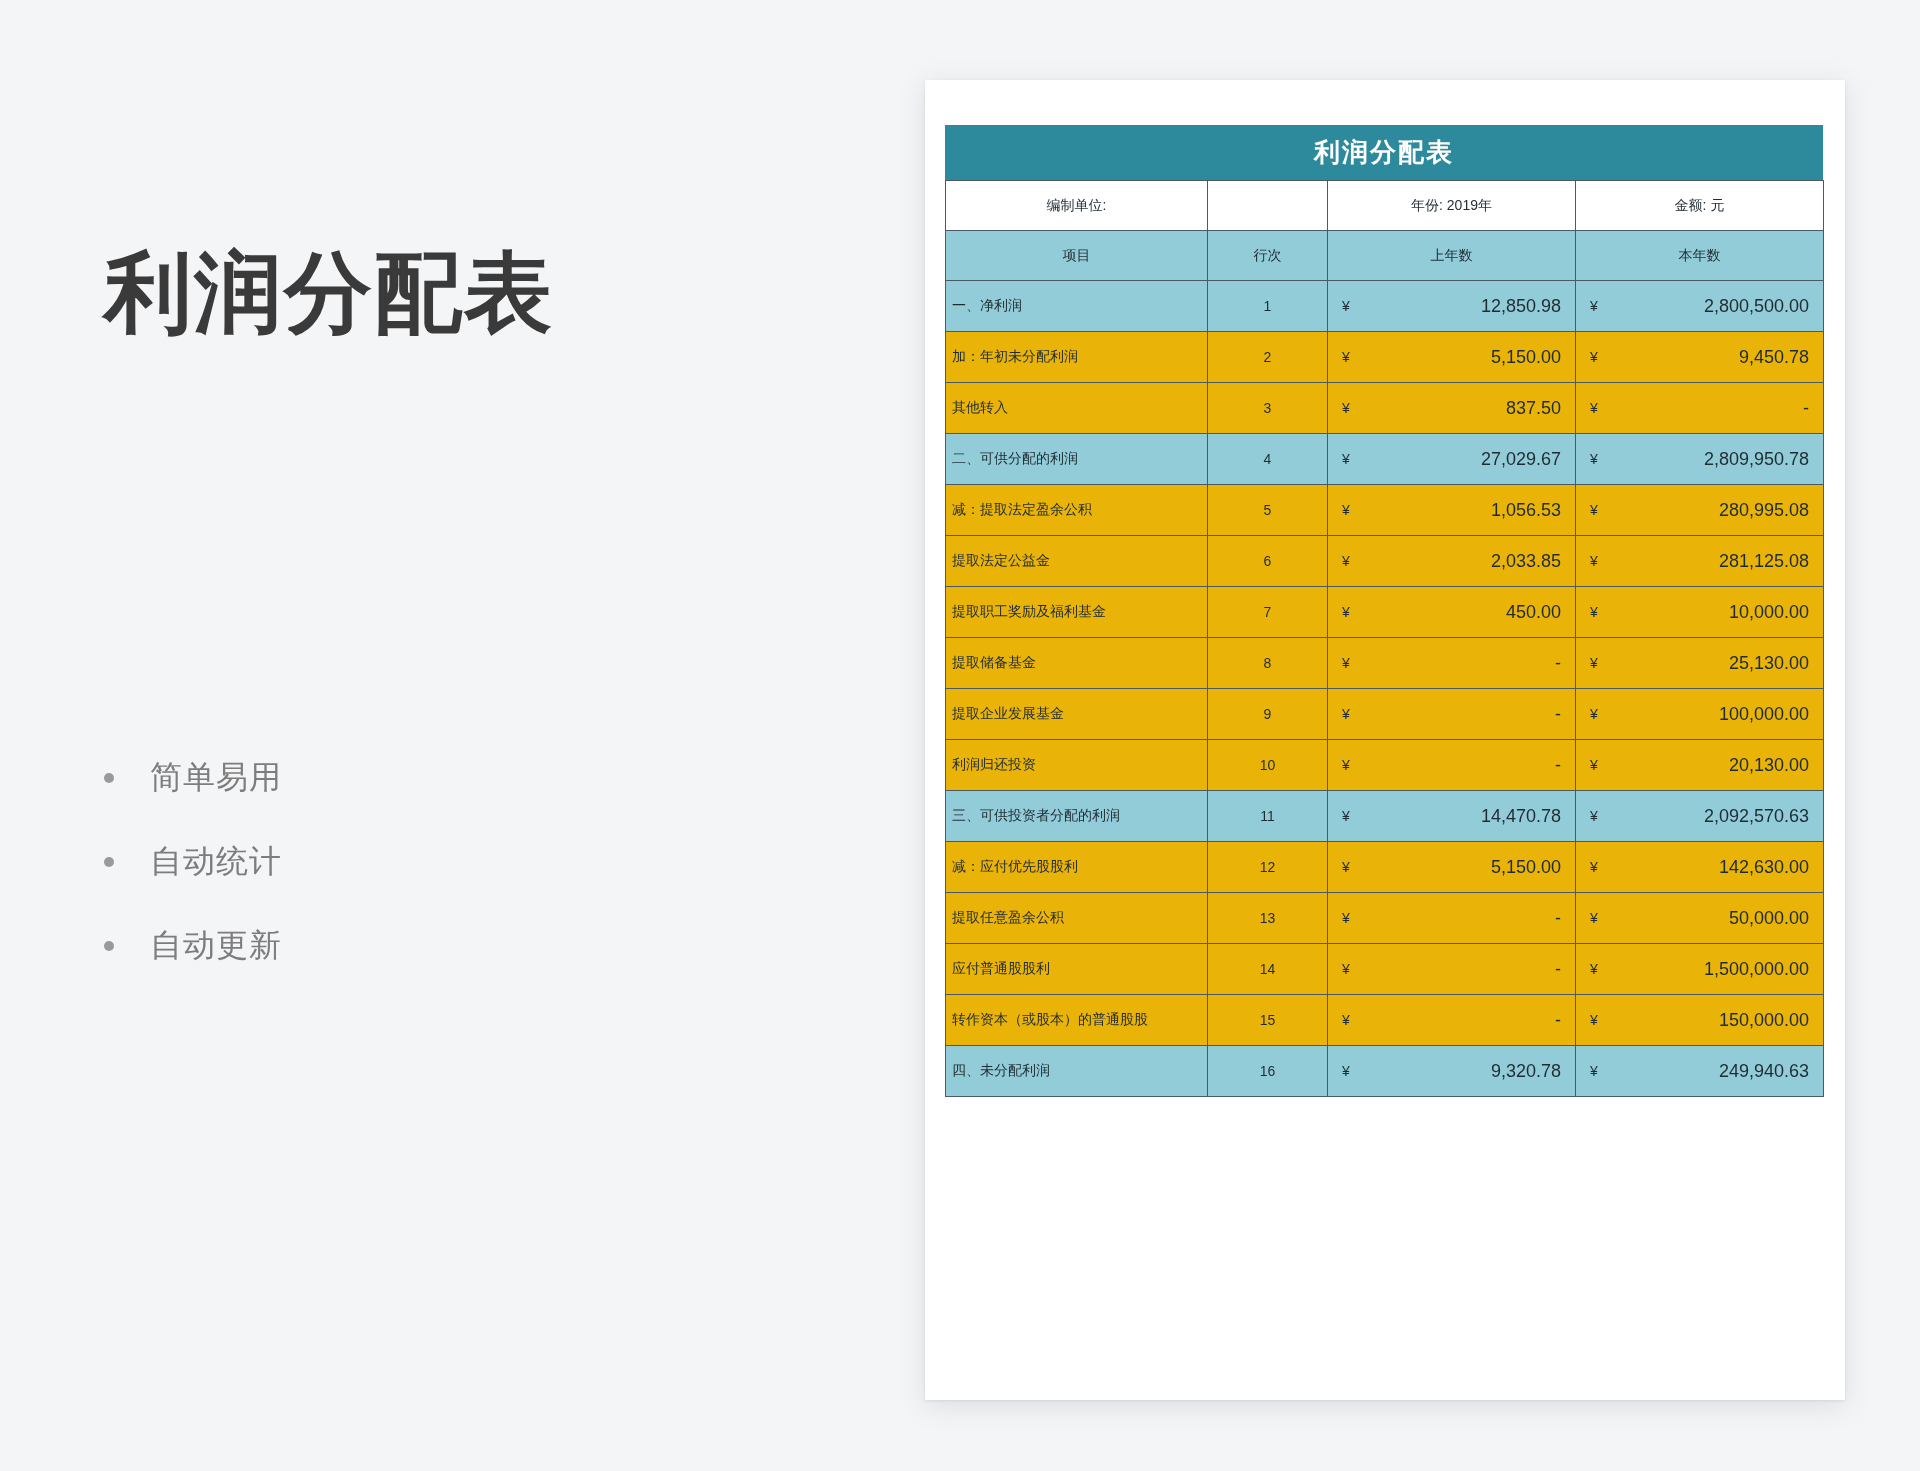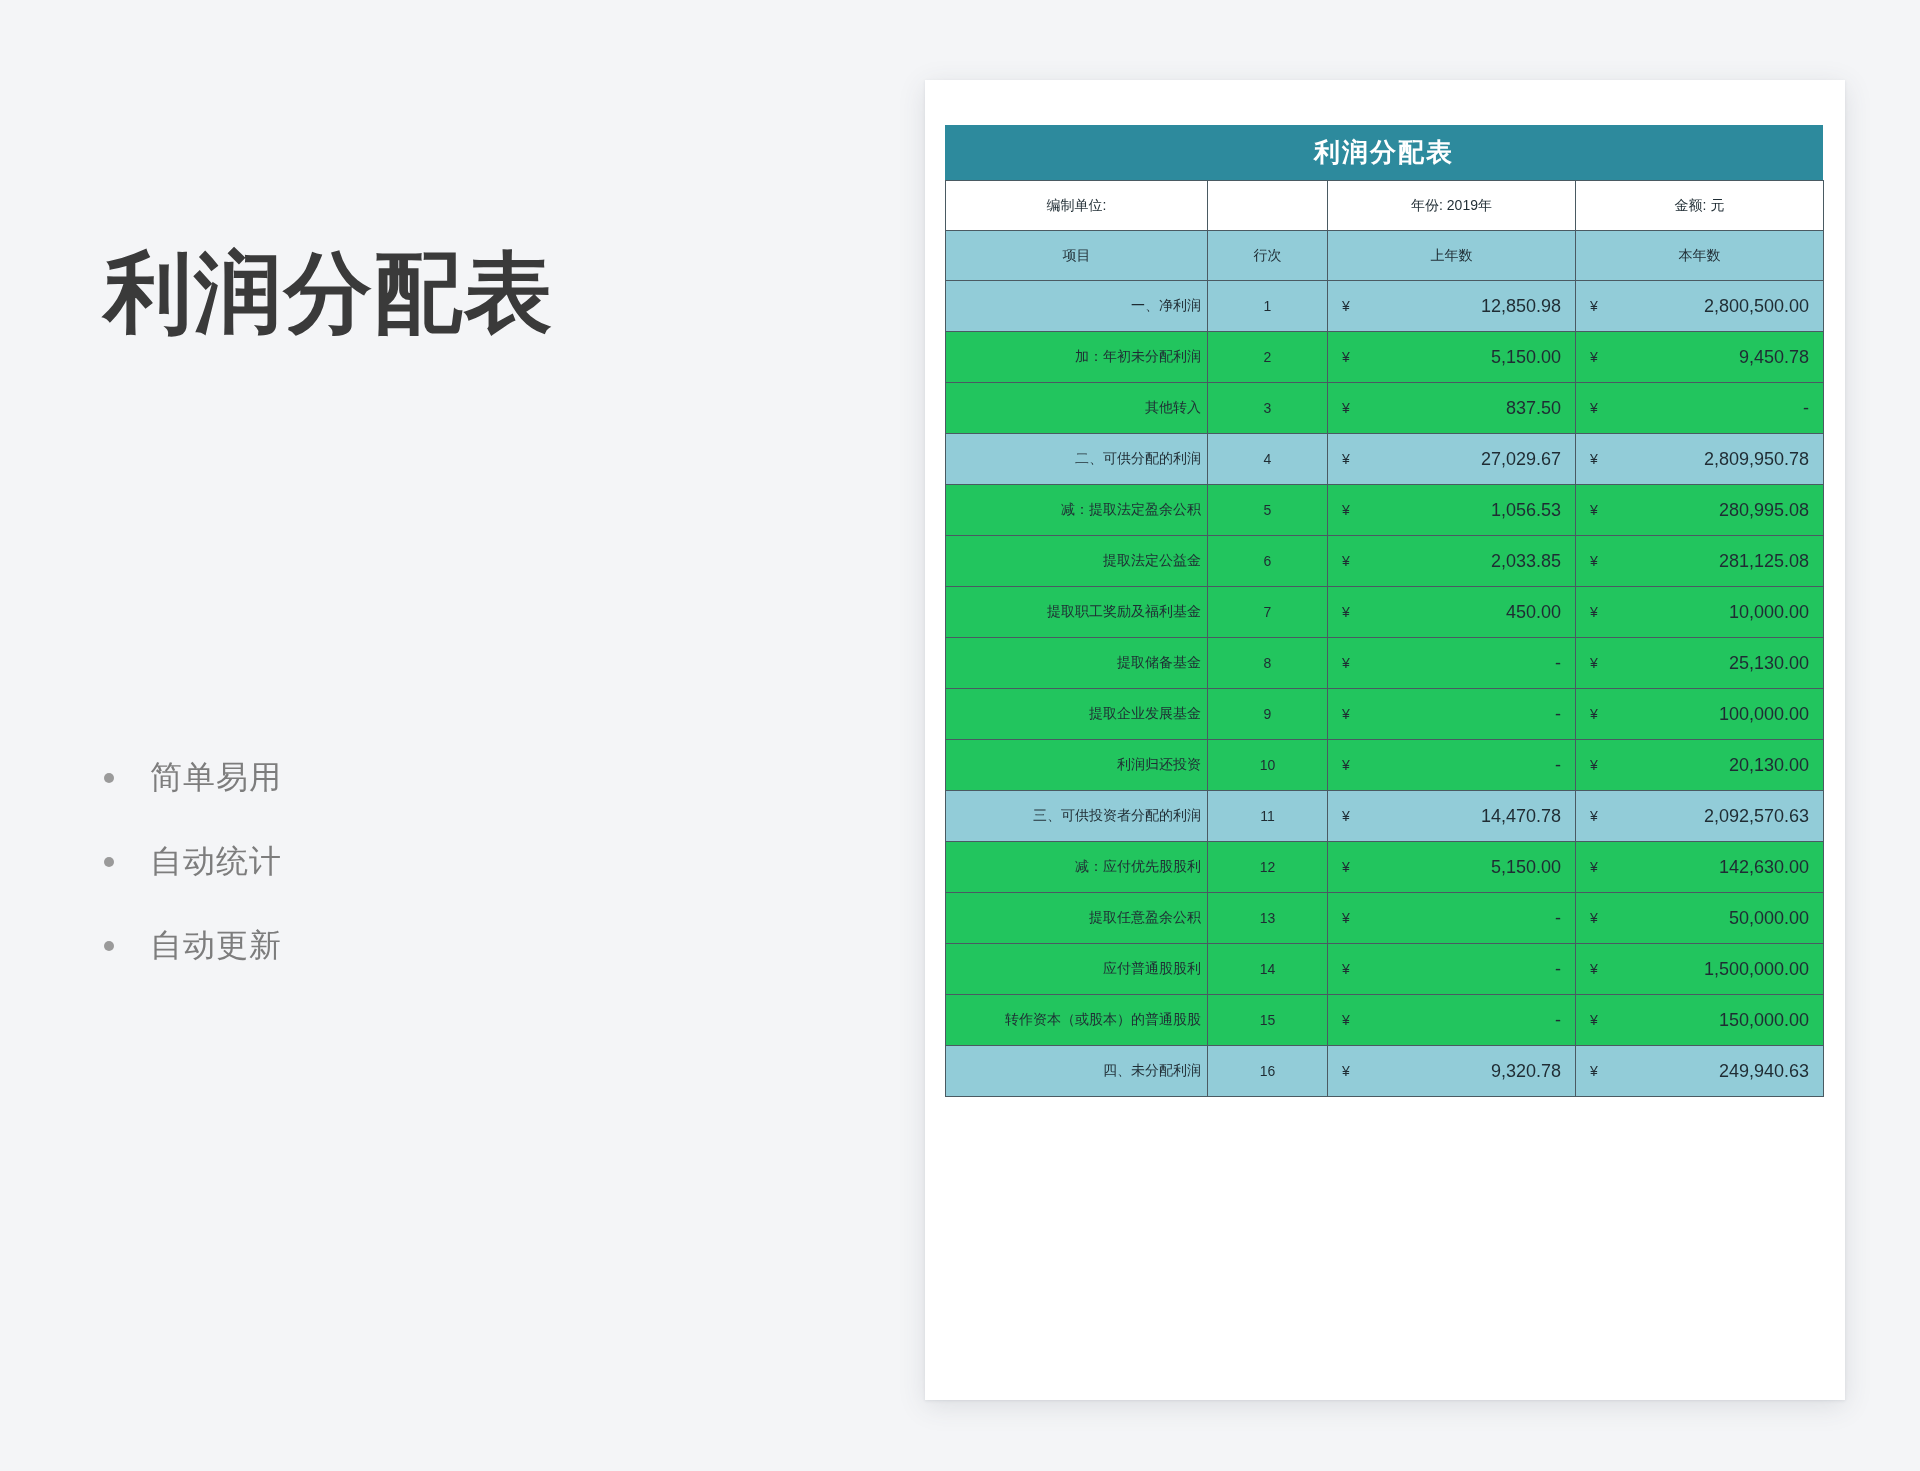--- a/index.html
+++ b/index.html
@@ -108,24 +108,24 @@
   tr.head-row td {
     height: 50px;
     background: #92ccd8;
     text-align: center;
     font-weight: normal;
     font-family: Liberation Mono, monospace;
   }
 
   
   tr.data-row td { height: 50px; }
-  tr.data-row.shade-light td { background: #22c55e; }
+  tr.data-row.shade-light td { background: #eab308; }
   tr.data-row.shade-strong td { background: #92ccd8; }
 
-  td.cell-item { text-align: right; padding: 0 6px; }
+  td.cell-item { text-align: left; padding: 0 6px; }
   td.cell-row  { text-align: center; }
   td.cell-money { position: relative; padding: 0 14px 0 16px; }
   td.cell-money .cur {
     position: absolute; left: 14px; top: 50%;
     transform: translateY(-50%);
     font-size: 14px;
   }
   td.cell-money .amt {
     display: block; text-align: right; font-size: 18px;
     line-height: 50px;

